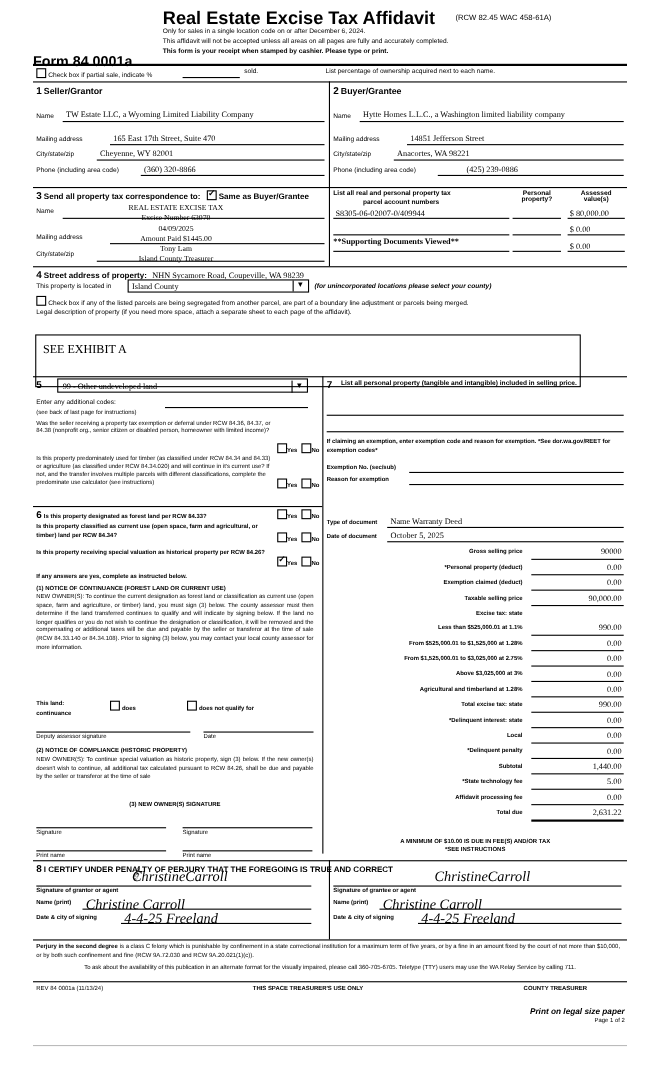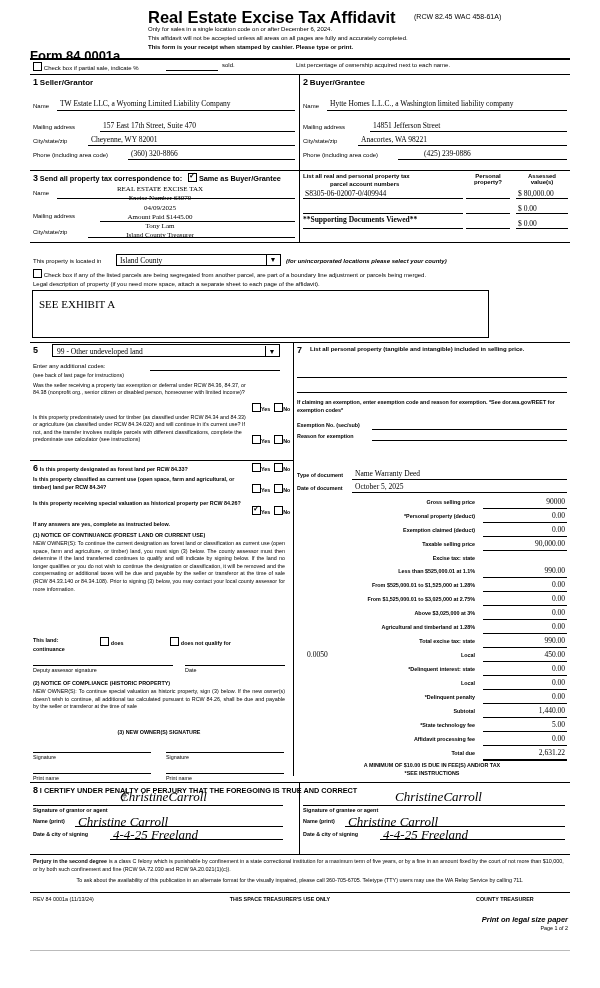--- a/index.html
+++ b/index.html
@@ -59,21 +59,21 @@
   <div class="bx" style="left:33px;top:77px;">
     <span class="sec-num">1</span>
     <span class="b" style="font-size:8px;">Seller/Grantor</span>
   </div>
   <div class="bx sm" style="left:33px;top:103px;">Name</div>
   <div class="line" style="left:57px;top:110px;width:238px;"></div>
   <div class="bx fill" style="left:60px;top:99px;">TW Estate LLC, a Wyoming Limited Liability Company</div>
 
   <div class="bx sm" style="left:33px;top:124px;">Mailing address</div>
   <div class="line" style="left:100px;top:131px;width:195px;"></div>
-  <div class="bx fill" style="left:103px;top:121px;">157 East 17th Street, Suite 470</div>
+  <div class="bx fill" style="left:103px;top:121px;">165 East 17th Street, Suite 470</div>
 
   <div class="bx sm" style="left:33px;top:138px;">City/state/zip</div>
   <div class="line" style="left:88px;top:145px;width:207px;"></div>
   <div class="bx fill" style="left:91px;top:135px;">Cheyenne, WY 82001</div>
 
   <div class="bx sm" style="left:33px;top:152px;">Phone (including area code)</div>
   <div class="line" style="left:128px;top:159px;width:167px;"></div>
   <div class="bx fill" style="left:131px;top:149px;">(360) 320-8866</div>
 
   <div class="bx" style="left:303px;top:77px;">
@@ -146,35 +146,40 @@
 
   <div class="line" style="left:303px;top:228px;width:160px;"></div>
   <div class="line" style="left:466px;top:228px;width:44px;"></div>
   <div class="line" style="left:516px;top:228px;width:52px;"></div>
   <div class="bx fill" style="left:305px;top:219px;"></div>
   <div class="bx fill" style="left:518px;top:219px;">$ 0.00</div>
 
   <div class="bx b" style="left:303px;top:215px;font-size:7.5px;font-family:'Liberation Serif',serif;">**Supporting Documents Viewed**</div>
 
   <div class="line" style="left:30px;top:242px;width:540px;height:1.2px;"></div>
+  <div class="bx" style="left:33px;top:245px;">
+    <span class="sec-num">4</span>
+    <span class="b" style="font-size:7.3px;">Street address of property:</span>
+    <span class="fill" style="margin-left:3px;">NHN Sycamore Road, Coupeville, WA 98239</span>
+  </div>
 
   <div class="bx sm" style="left:33px;top:258px;">This property is located in</div>
   <div class="bx boxborder" style="left:116px;top:254px;width:165px;height:12px;background:#fff;">
     <span class="fill" style="position:absolute;left:3px;top:1px;">Island County</span>
     <span style="position:absolute;right:1px;top:0px;width:12px;height:10px;border-left:1px solid #000;text-align:center;font-size:7px;line-height:10px;">▼</span>
   </div>
   <div class="bx sm b italic" style="left:286px;top:258px;">(for unincorporated locations please select your county)</div>
 
   <div class="bx" style="left:33px;top:269px;width:535px;">
     <span class="chk"></span>
     <span class="sm">Check box if any of the listed parcels are being segregated from another parcel, are part of a boundary line adjustment or parcels being merged.</span>
   </div>
 
   <div class="bx sm" style="left:33px;top:281px;">Legal description of property (if you need more space, attach a separate sheet to each page of the affidavit).</div>
-  <div class="bx boxborder" style="left:32px;top:290px;width:457px;height:48px;text-align:right;">
+  <div class="bx boxborder" style="left:32px;top:304px;width:496px;height:48px;text-align:right;">
     <span class="bx" style="left:6px;top:7px;font-family:'Liberation Serif',serif;font-size:11px;">SEE EXHIBIT A</span>
   </div>
 
   <div class="line" style="left:30px;top:342px;width:540px;height:1.2px;"></div>
   <div class="vline" style="left:293px;top:342px;height:434px;"></div>
 
   <div class="bx sec-num" style="left:33px;top:345px;">5</div>
   <div class="bx boxborder" style="left:52px;top:344px;width:228px;height:13px;">
     <span class="fill" style="position:absolute;left:4px;top:1.5px;">99 - Other undeveloped land</span>
     <span style="position:absolute;right:1px;top:0.5px;width:12px;height:11px;border-left:1px solid #000;text-align:center;font-size:7px;line-height:11px;">▼</span>
@@ -319,26 +324,20 @@
       <span class="xs b" style="position:absolute;right:92px;top:2px;">Agricultural and timberland at 1.28%</span>
       <span class="amt" style="position:absolute;right:2px;top:0px;width:80px;">0.00</span>
       <span style="position:absolute;right:0;top:11px;width:84px;border-bottom:1px solid #000;"></span>
     </div>
     <div style="position:relative;height:14px;">
       <span class="xs b" style="position:absolute;right:92px;top:2px;">Total excise tax: state</span>
       <span class="amt" style="position:absolute;right:2px;top:0px;width:80px;">990.00</span>
       <span style="position:absolute;right:0;top:11px;width:84px;border-bottom:1px solid #000;"></span>
     </div>
     <div style="position:relative;height:14px;">
-      <span class="fill" style="position:absolute;left:10px;top:0px;">0.0050</span>
-      <span class="xs b" style="position:absolute;right:92px;top:2px;">Local</span>
-      <span class="amt" style="position:absolute;right:2px;top:0px;width:80px;">450.00</span>
-      <span style="position:absolute;right:0;top:11px;width:84px;border-bottom:1px solid #000;"></span>
-    </div>
-    <div style="position:relative;height:14px;">
       <span class="xs b" style="position:absolute;right:92px;top:2px;">*Delinquent interest: state</span>
       <span class="amt" style="position:absolute;right:2px;top:0px;width:80px;">0.00</span>
       <span style="position:absolute;right:0;top:11px;width:84px;border-bottom:1px solid #000;"></span>
     </div>
     <div style="position:relative;height:14px;">
       <span class="xs b" style="position:absolute;right:92px;top:2px;">Local</span>
       <span class="amt" style="position:absolute;right:2px;top:0px;width:80px;">0.00</span>
       <span style="position:absolute;right:0;top:11px;width:84px;border-bottom:1px solid #000;"></span>
     </div>
     <div style="position:relative;height:14px;">

